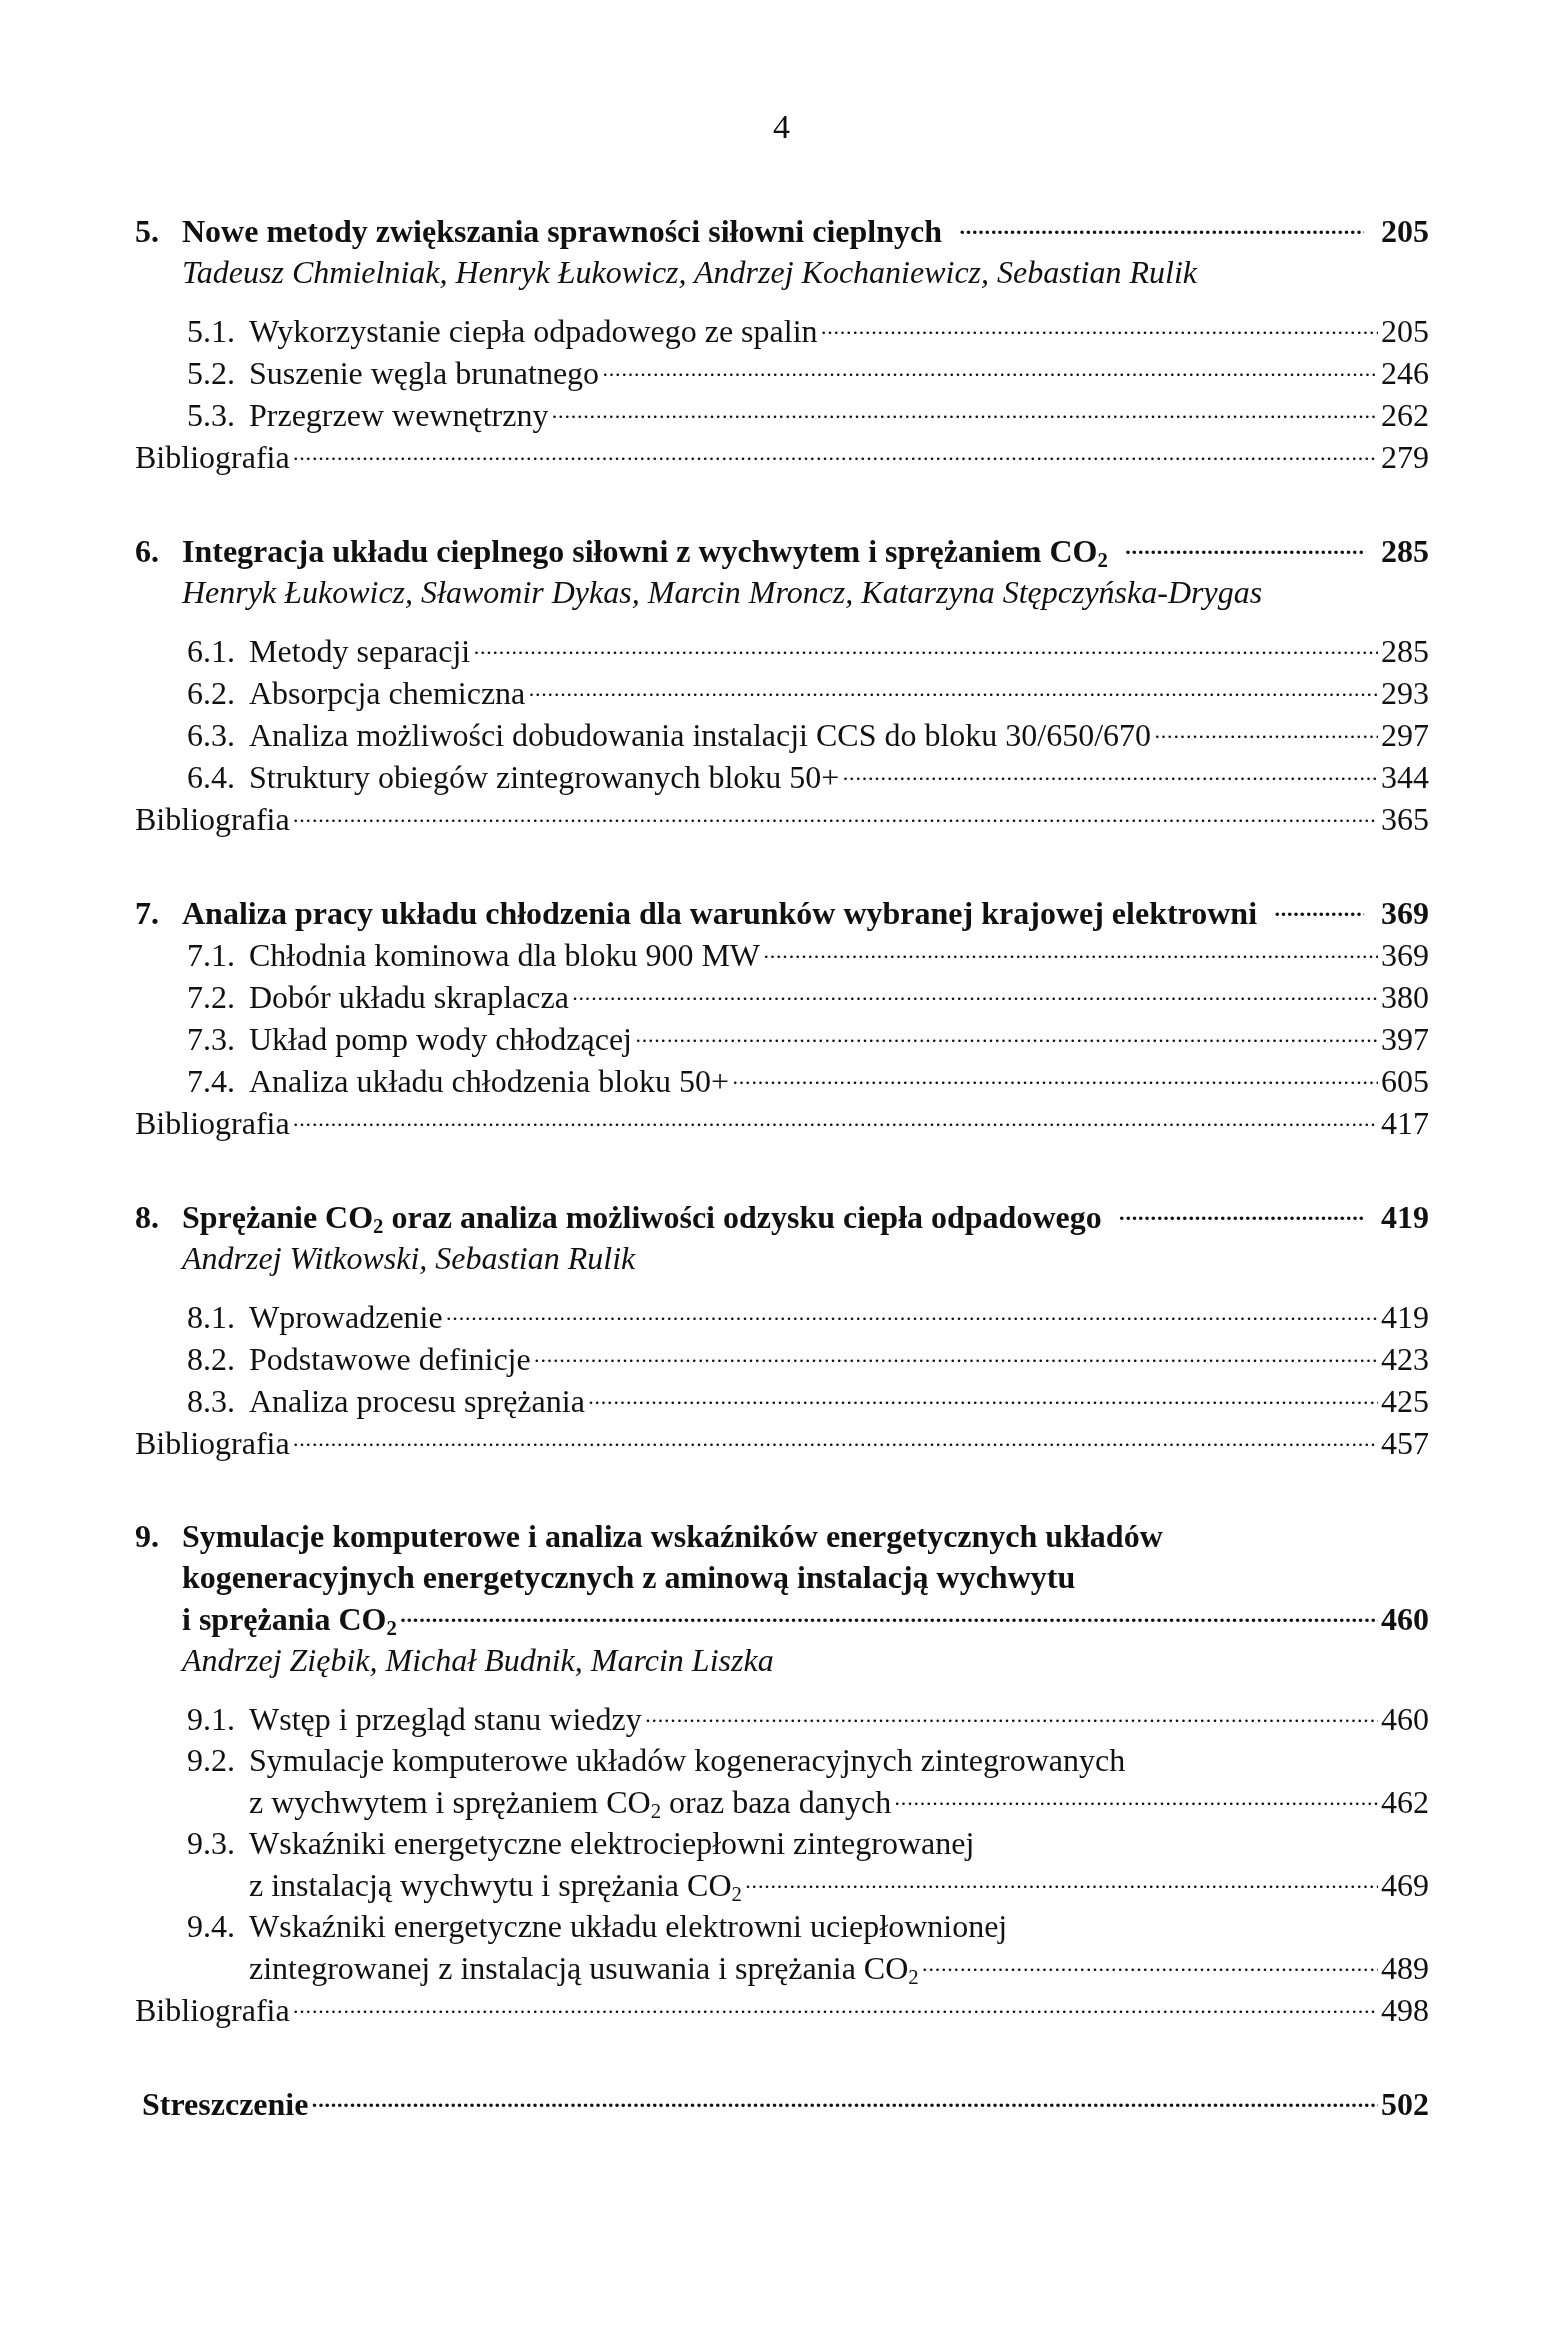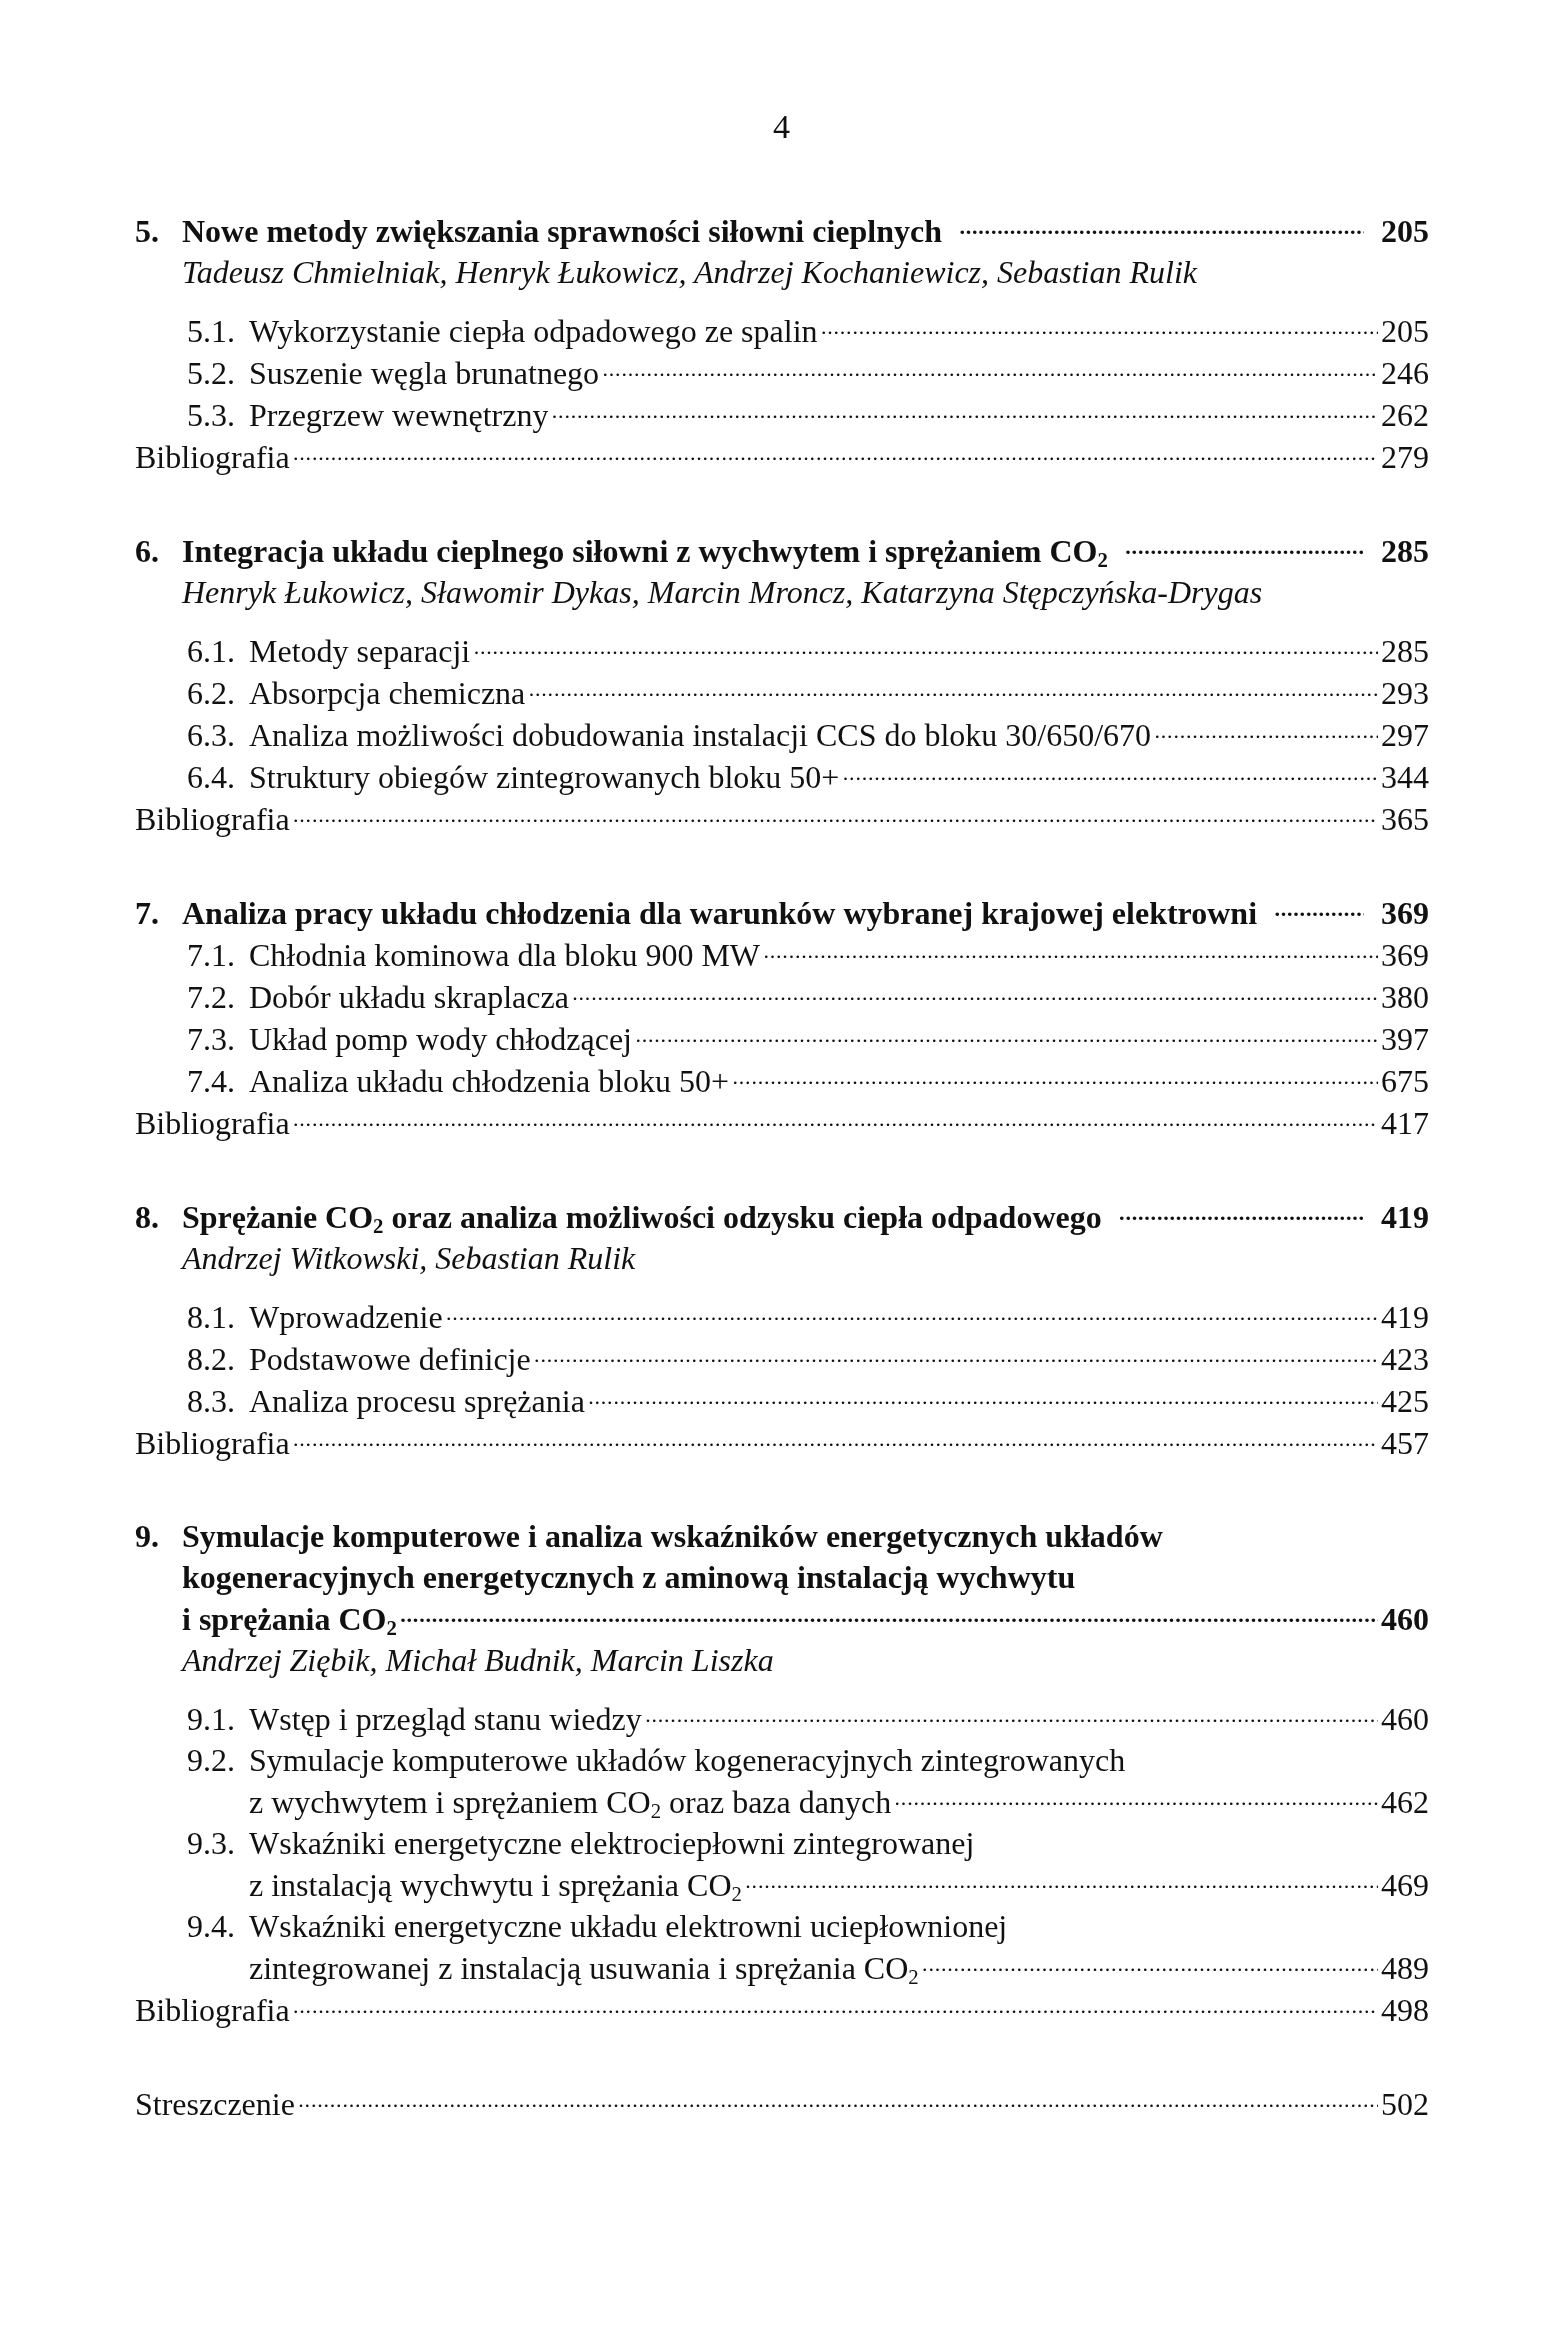--- a/index.html
+++ b/index.html
@@ -17,21 +17,21 @@
   .chap { font-weight: bold; margin-top: 0; gap: 14px; }
   .chap .num { display: inline-block; width: 47px; }
   .authors { font-style: italic; padding-left: 47px; margin-bottom: 17px; font-family: Liberation Serif, serif; }
   .sub { padding-left: 52px; }
   .sub .snum { display: inline-block; width: 62px; }
   .sub-cont { padding-left: 114px; }
   .bib { }
   .gap { height: 52px; }
   .chap-line2 { padding-left: 47px; font-weight: bold; }
   sub { font-size: 0.65em; vertical-align: -0.25em; line-height: 0; }
-  .summary { font-weight: normal; }
+  .summary { font-weight: bold; margin-left: 7px; }
 </style>
 </head>
 <body>
 
 <div class="page-num">4</div>
 
 <div class="toc">
 
   <div class="row chap">
     <span class="lbl"><span class="num">5.</span><span>Nowe metody zwiększania sprawności siłowni cieplnych</span></span>
@@ -110,21 +110,21 @@
     <span class="pg">380</span>
   </div>
   <div class="row sub">
     <span class="lbl"><span class="snum">7.3.</span><span>Układ pomp wody chłodzącej</span></span>
     <span class="dots"></span>
     <span class="pg">397</span>
   </div>
   <div class="row sub">
     <span class="lbl"><span class="snum">7.4.</span><span>Analiza układu chłodzenia bloku 50+</span></span>
     <span class="dots"></span>
-    <span class="pg">675</span>
+    <span class="pg">605</span>
   </div>
   <div class="row bib">
     <span class="lbl">Bibliografia</span>
     <span class="dots"></span>
     <span class="pg">417</span>
   </div>
   <div class="gap"></div>
 
   <div class="row chap">
     <span class="lbl"><span class="num">8.</span><span>Sprężanie CO</span><sub>2</sub><span> oraz analiza możliwości odzysku ciepła odpadowego</span></span>

